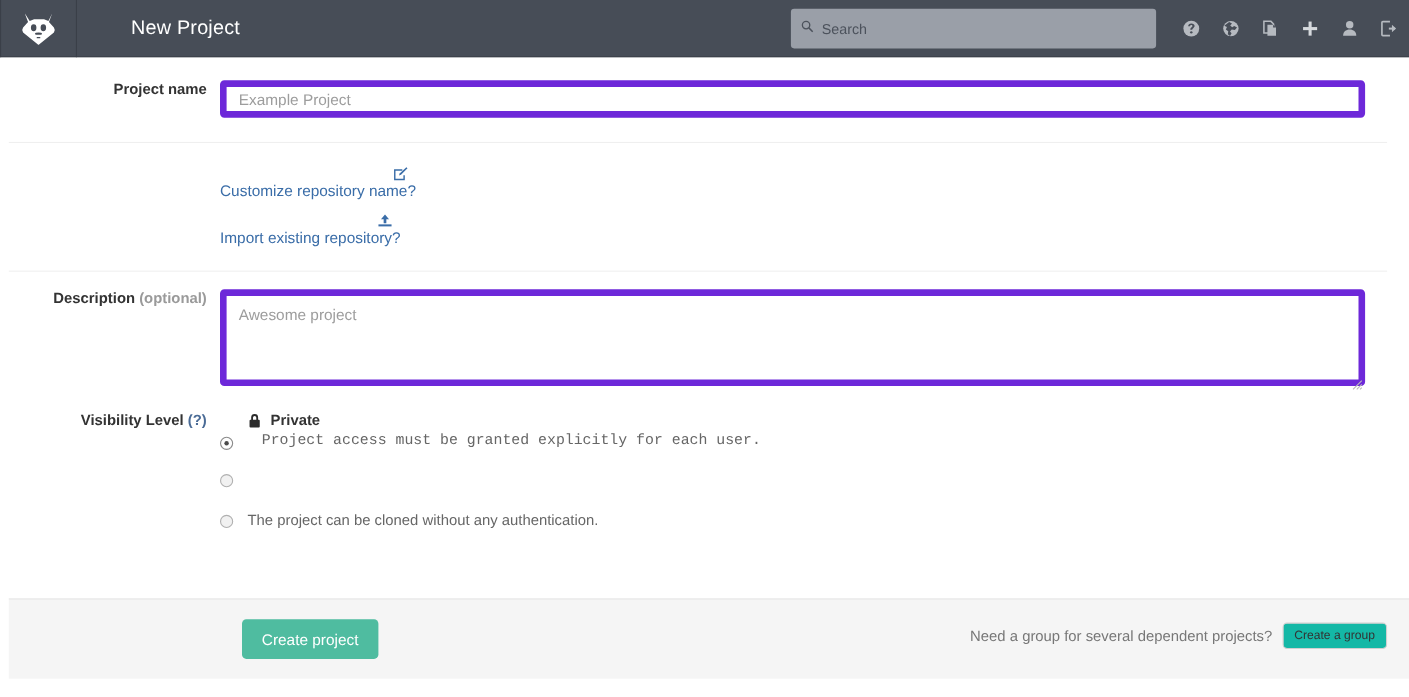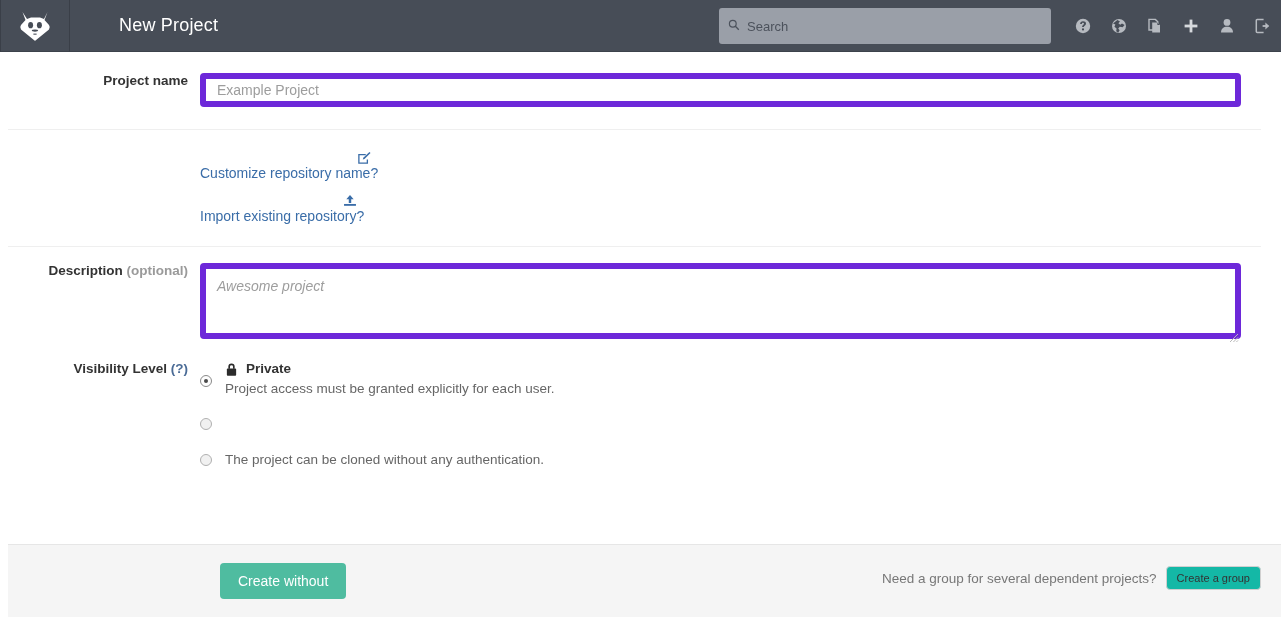--- a/index.html
+++ b/index.html
@@ -104,45 +104,44 @@
     border-radius: 4px;
     padding: 6px 11px;
     font-size: 14px;
     color: #555;
     outline: none;
     font-family: "Liberation Sans", sans-serif;
     background: #fff;
   }
   .text-input::placeholder { color: #9d9d9d; }
   textarea.text-input {
-    height: 76px;
+    height: 88px;
     resize: none;
     padding-top: 8px;
     line-height: 1.4;
-    font-style: italic;
   }
   .ta-wrap { position: relative; }
   .resize-grip {
     position: absolute;
     right: 2px; bottom: 2px;
     width: 12px; height: 12px;
     pointer-events: none;
   }
   .form-link {
     color: #3a6da8;
     font-size: 14px;
     text-decoration: none;
     display: inline-flex;
     align-items: flex-end;
     flex-direction: column;
   }
   .form-link svg { margin-right: 7px; fill: #3a6da8; display: block; }
 
   
-  .vis-option { display: flex; align-items: center; }
+  .vis-option { display: flex; align-items: flex-end; }
   .radio {
     width: 12px; height: 12px;
     border-radius: 50%;
     border: 1px solid #b0b0b0;
     background: #f1f1f1;
     margin-top: 4px;
     flex: 0 0 12px;
     position: relative;
   }
   .radio.checked { background: #fdfdfd; border-color: #8a8a8a; }
@@ -368,38 +367,38 @@
         <div class="vis-body">
           <div class="vis-title">
             <span class="vi">
               <svg width="13" height="15" viewBox="0 0 14 16">
                 <path d="M3.6 7.2 V4.9 a3.4 3.4 0 0 1 6.8 0 V7.2 h-1.8 V4.9 a1.6 1.6 0 0 0 -3.2 0 V7.2 Z" fill="#2b2b2b"></path>
                 <rect x="2" y="7" width="10" height="7.6" rx="1" fill="#2b2b2b"></rect>
               </svg>
             </span>
             <span>Private</span>
           </div>
-          <div class="vis-desc" style="margin-left:0;">Project access must be granted explicitly for each user.</div>
+          <div class="vis-desc" style="margin-left:13px;font-family:Liberation Mono, monospace;">Project access must be granted explicitly for each user.</div>
         </div>
       </div>
 
       <div class="vis-option" style="margin-top:18px;">
         <span class="radio"></span>
       </div>
 
       <div class="vis-option" style="margin-top:18px;">
         <span class="radio"></span>
         <div class="vis-body">
           <div class="vis-desc" style="margin-left:0;">The project can be cloned without any authentication.</div>
         </div>
       </div>
 
     </div>
   </div>
 </div>
 
 <div class="footer">
-  <button class="btn-primary">Create without</button>
+  <button class="btn-primary">Create project</button>
   <div class="footer-right">
     <span class="footer-note">Need a group for several dependent projects?</span>
     <button class="btn-default">Create a group</button>
   </div>
 </div>
 
 </body></html>

